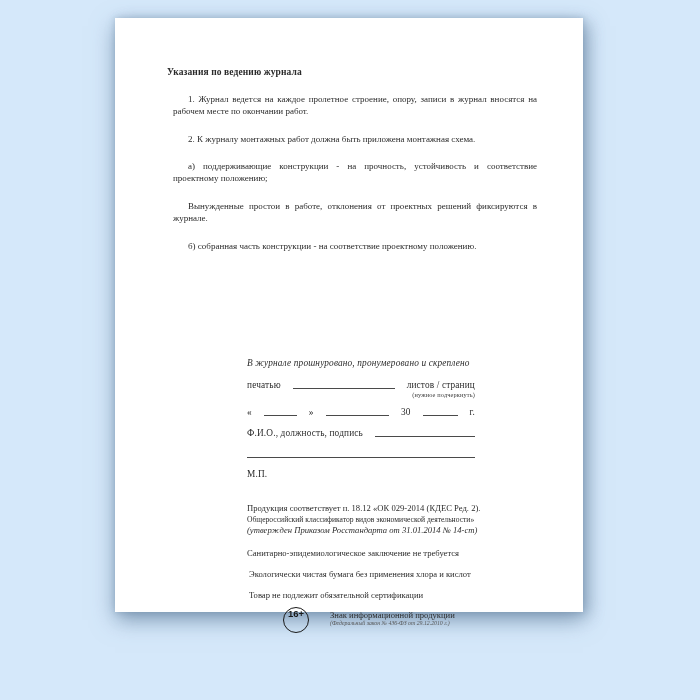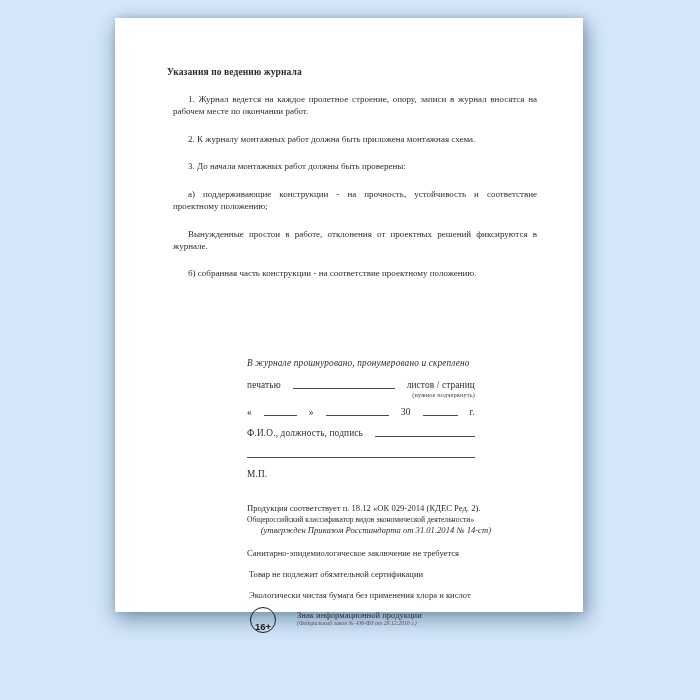--- a/index.html
+++ b/index.html
@@ -96,45 +96,46 @@
   
   .info-block {
     position: absolute;
     left: 132px;
     top: 485px;
     width: 244px;
   }
   .info-block p { margin: 0; }
   .info-l1 { font-size: 8.6px; line-height: 11px; }
   .info-l2 { font-size: 7.6px; line-height: 11px; }
-  .info-l3 { font-size: 8.6px; line-height: 11px; font-style: italic; text-align: right; }
+  .info-l3 { font-size: 8.6px; line-height: 11px; font-style: italic; }
   .info-gap1 { margin-top: 12px !important; font-size: 8.6px; }
   .info-gap2 { margin-top: 11px !important; font-size: 8.6px; padding-left: 2px; }
 
   
   .badge-row {
     position: absolute;
     left: 135px;
     top: 589px;
     display: flex;
     align-items: flex-start;
   }
   .age-circle {
     width: 26px;
     height: 26px;
     border: 1.6px solid #1a1a1a;
     border-radius: 50%;
     box-sizing: border-box;
     display: flex;
-    align-items: flex-end;
+    align-items: flex-start;
     justify-content: center;
     font-size: 9.5px;
     font-weight: bold;
     font-family: "Liberation Sans", "DejaVu Sans", sans-serif;
     color: #1a1a1a;
+    margin-left: 33px;
   }
   .badge-text {
     margin-left: 21px;
     padding-top: 3px;
   }
   .badge-title { font-size: 8.6px; line-height: 10px; }
   .badge-sub {
     font-size: 5.8px;
     line-height: 7px;
     font-style: italic;
@@ -144,21 +145,20 @@
 </head>
 <body>
 
 <div class="stage">
   <div class="paper">
 
     <div class="instructions">
       <h1>Указания по ведению журнала</h1>
       <p>1. Журнал ведется на каждое пролетное строение, опору, записи в журнал вносятся на рабочем месте по окончании работ.</p>
       <p>2. К журналу монтажных работ должна быть приложена монтажная схема.</p>
-      <p>3. До начала монтажных работ должны быть проверены:</p>
       <p>а) поддерживающие конструкции - на прочность, устойчивость и соответствие проектному положению;</p>
       <p>Вынужденные простои в работе, отклонения от проектных решений фиксируются в журнале.</p>
       <p>б) собранная часть конструкции - на соответствие проектному положению.</p>
     </div>
 
     <div class="cert-block">
       <p class="cert-line1">В журнале прошнуровано, пронумеровано и скреплено</p>
 
       <div class="row sheets-row">
         <span>печатью</span>
@@ -186,22 +186,22 @@
       <div class="full-line"></div>
 
       <div class="stamp-row">М.П.</div>
     </div>
 
     <div class="info-block">
       <p class="info-l1">Продукция соответствует п. 18.12 «ОК 029-2014 (КДЕС Ред. 2).</p>
       <p class="info-l2">Общероссийский классификатор видов экономической деятельности»</p>
       <p class="info-l3">(утвержден Приказом Росстандарта от 31.01.2014 № 14-ст)</p>
       <p class="info-gap1">Санитарно-эпидемиологическое заключение не требуется</p>
+      <p class="info-gap2">Экологически чистая бумага без применения хлора и кислот</p>
       <p class="info-gap2">Товар не подлежит обязательной сертификации</p>
-      <p class="info-gap2">Экологически чистая бумага без применения хлора и кислот</p>
     </div>
 
     <div class="badge-row">
       <div class="age-circle">
         <span>16+</span>
       </div>
       <div class="badge-text">
         <div class="badge-title">Знак информационной продукции</div>
         <div class="badge-sub">(Федеральный закон № 436-ФЗ от 29.12.2010 г.)</div>
       </div>

